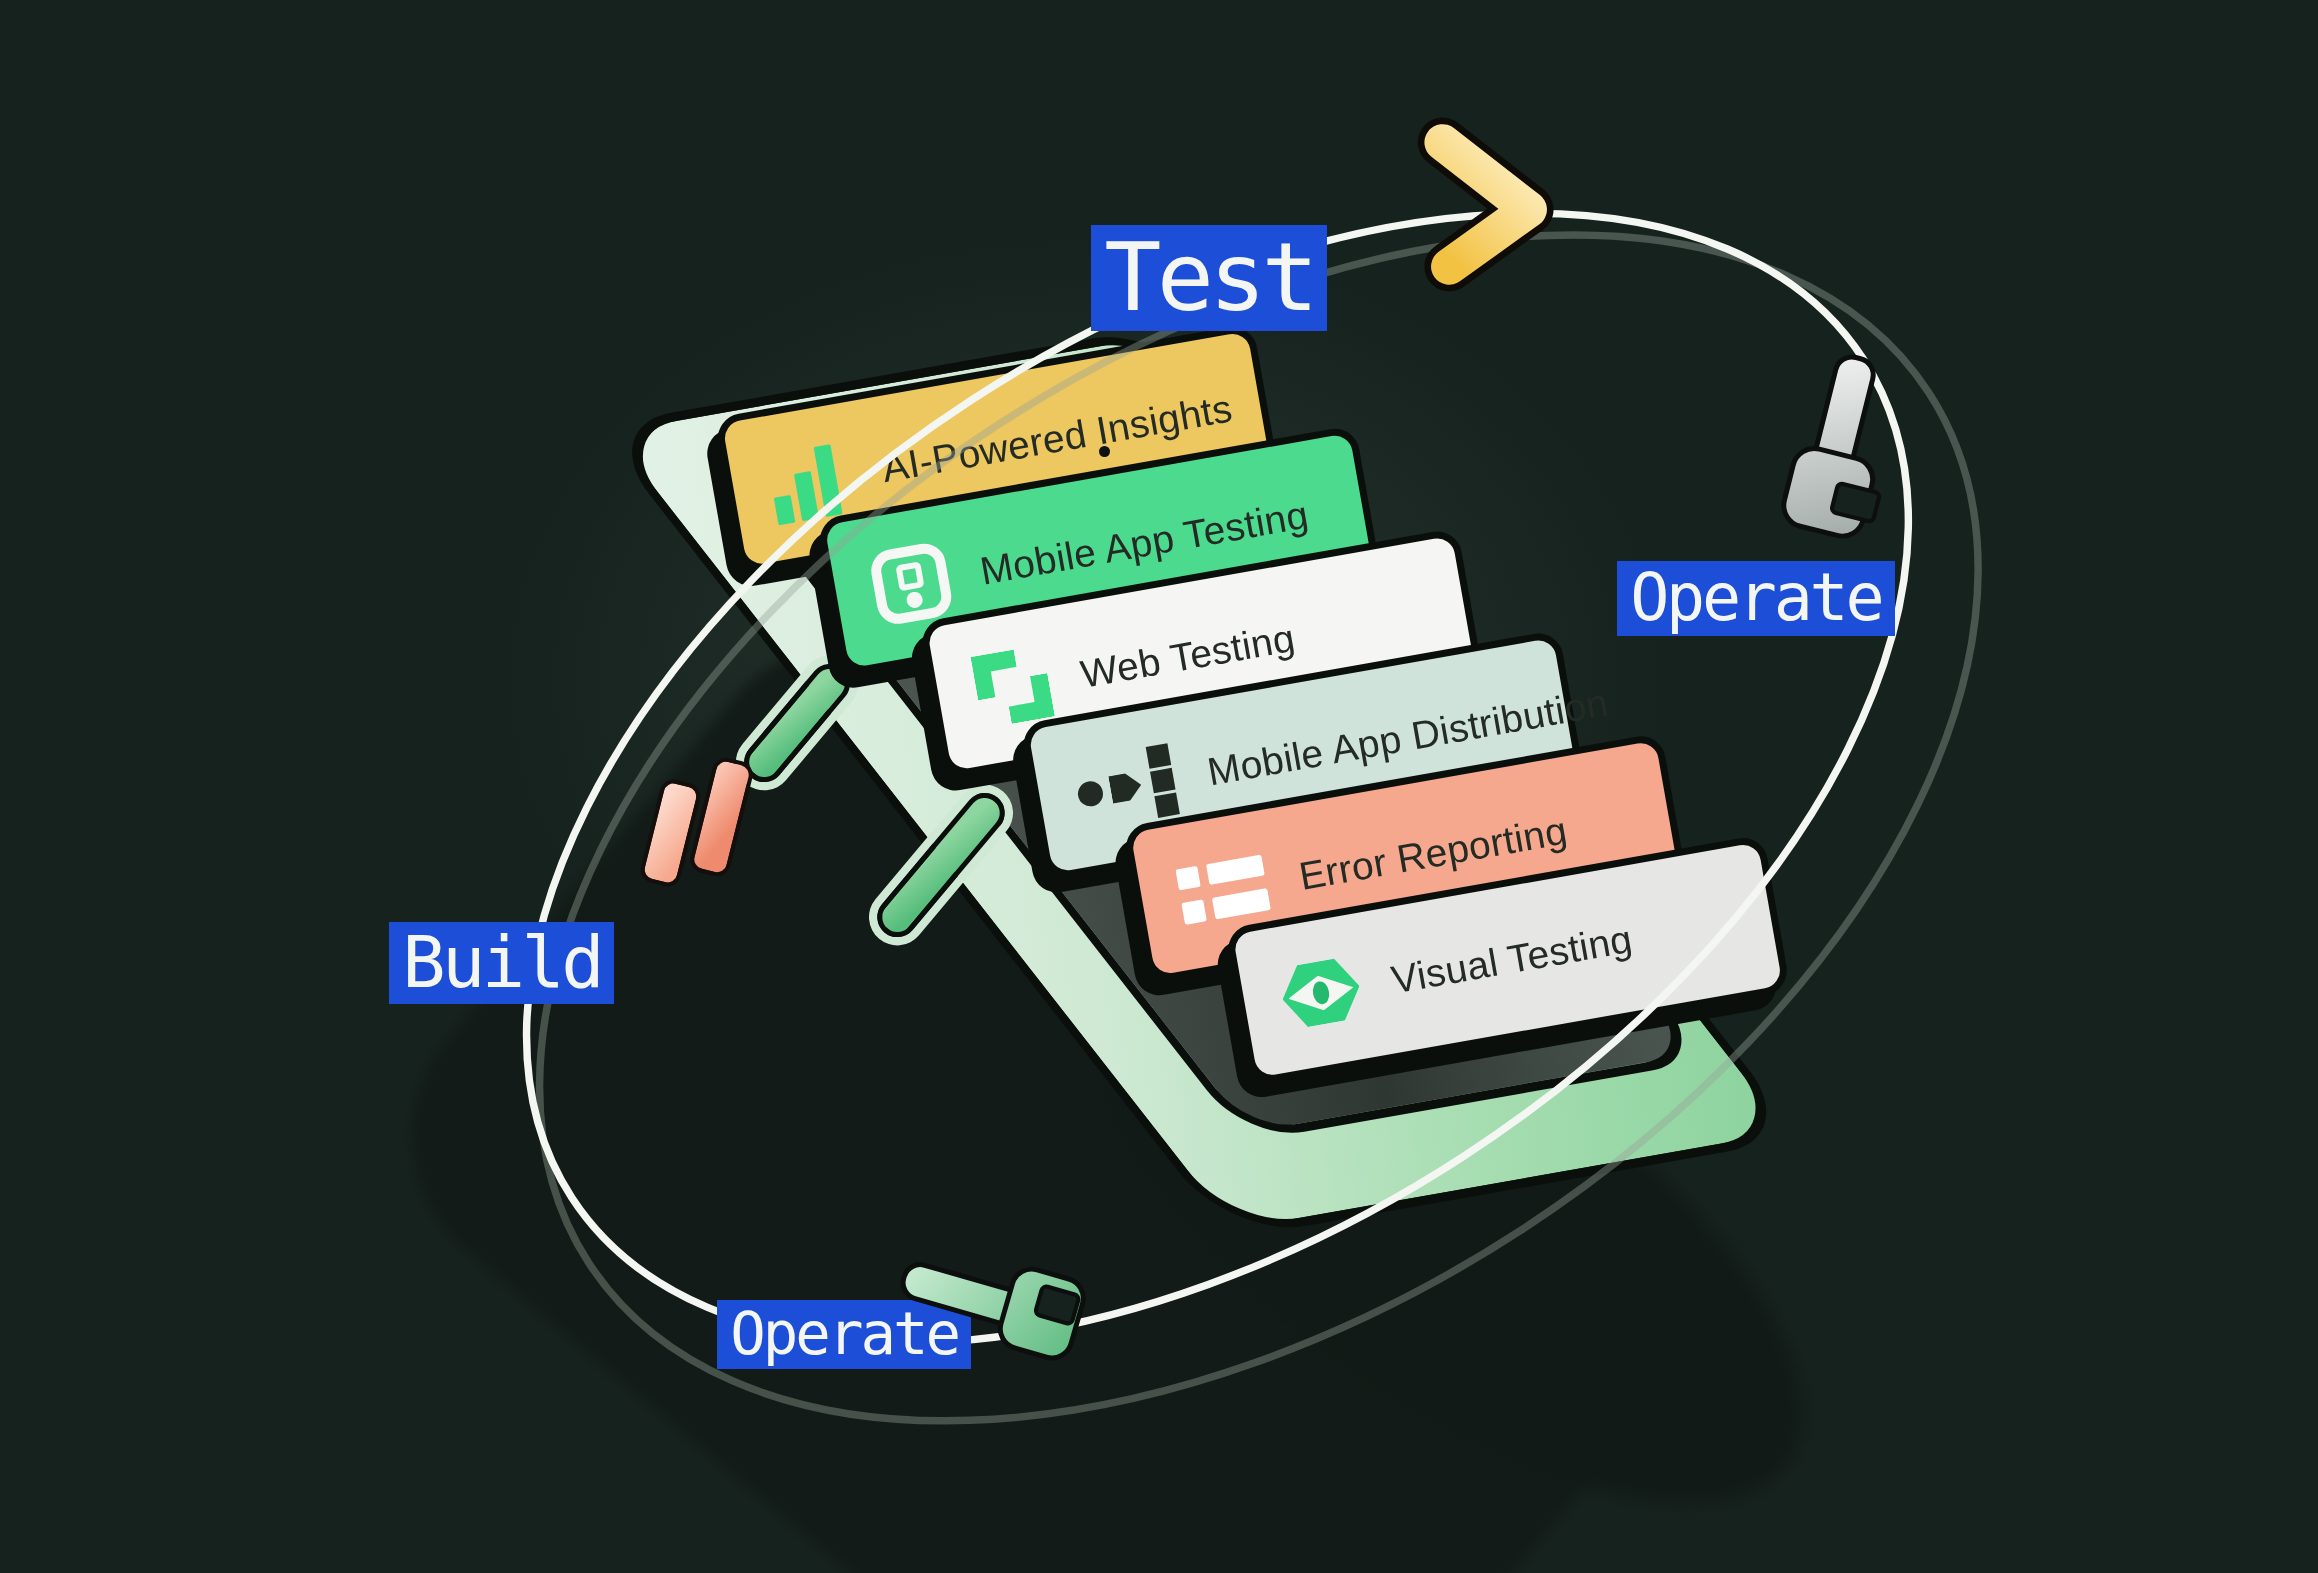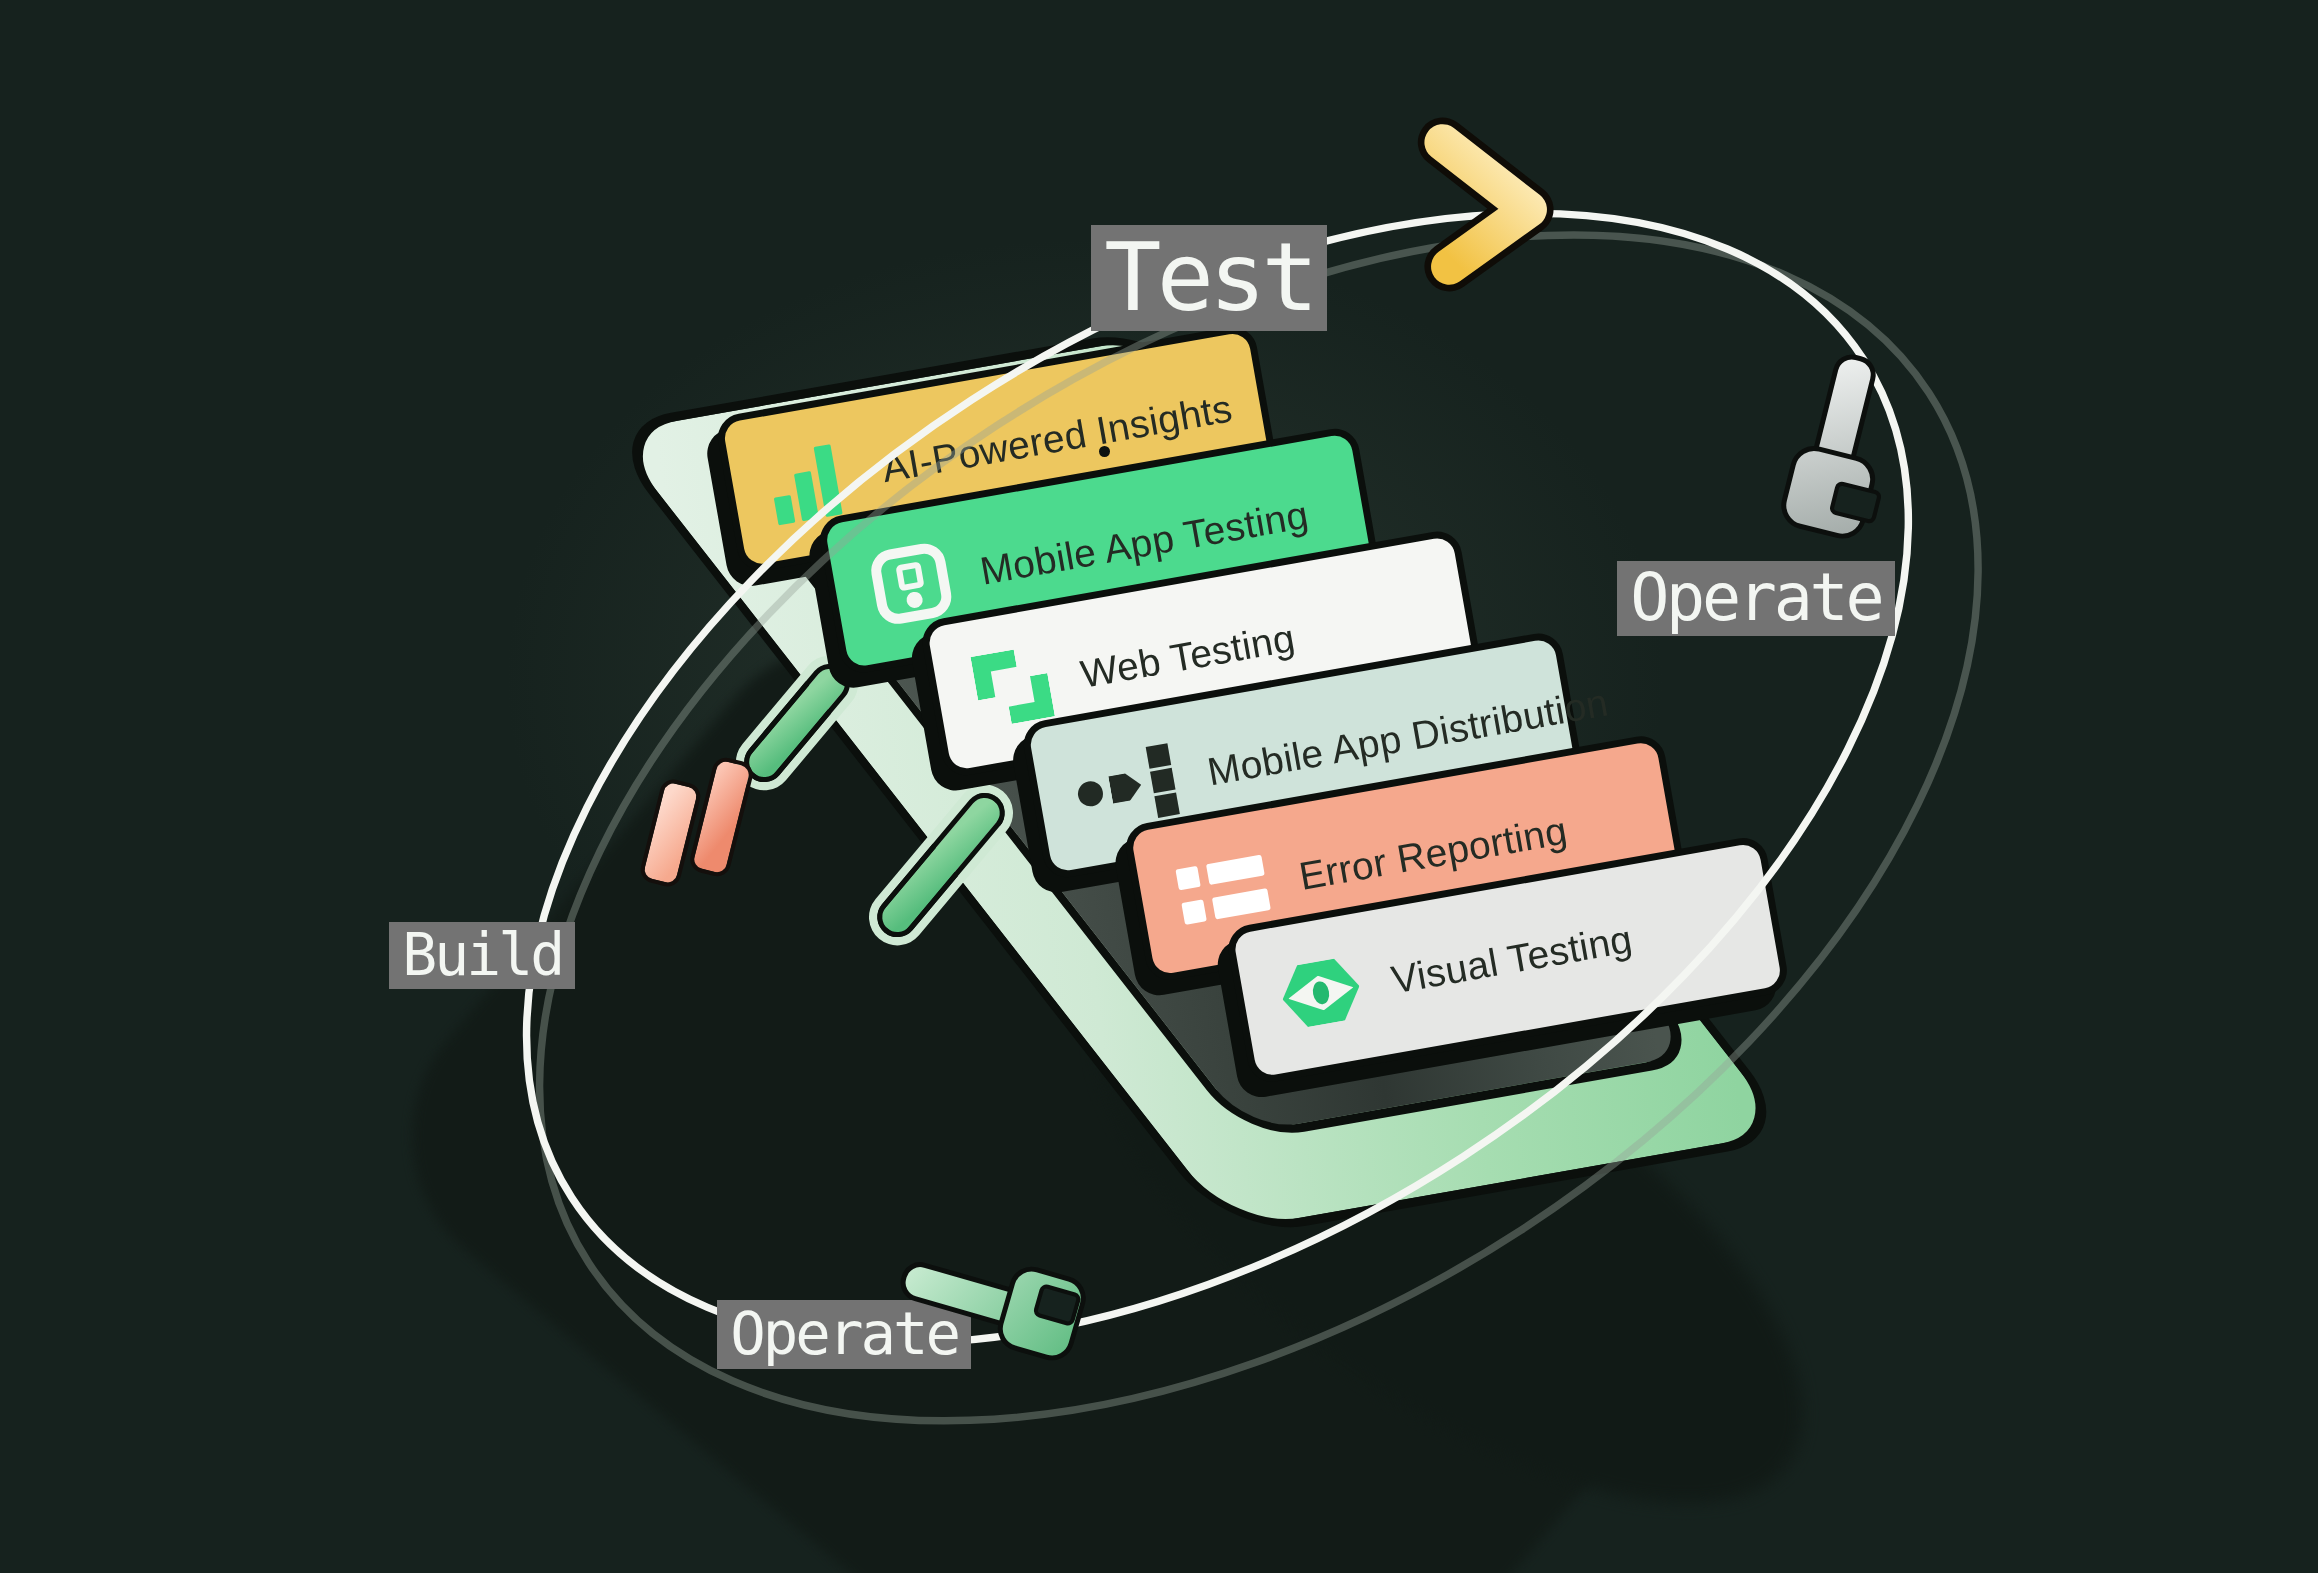--- a/index.html
+++ b/index.html
@@ -69,23 +69,23 @@
     clip-path:polygon(26% 4%,74% 4%,100% 50%,74% 96%,26% 96%,0 50%); }
   .ic-eye .dia { position:absolute; left:5.8px; top:16.6px; width:66px; height:35px; background:#f4f6f2;
     clip-path:polygon(50% 0,100% 50%,50% 100%,0 50%); }
   .ic-eye .pup { position:absolute; left:31px; top:22.4px; width:15.7px; height:23px; border-radius:50%; background:#24b96f; }
 
   
   .lines { position:absolute; inset:0; z-index:12; pointer-events:none; }
 
   
   .cycle-label { position:absolute; z-index:13; font-family:"DejaVu Sans Mono","Liberation Mono",monospace;
-    color:#f3f6f2; letter-spacing:-0.05em; line-height:1.05; background:#737373; padding:3.3px 13.2px; }
+    color:#f3f6f2; letter-spacing:-0.05em; line-height:1.05; background:#1d4ed8; padding:3.3px 13.2px; }
   .lbl-test    { left:1091px; top:225px;  font-size:95px; }
-  .lbl-build   { left:389px;  top:922px; font-size:58px;text-align:right; }
+  .lbl-build   { left:389px;  top:922px; font-size:72px;text-align:right; }
   .lbl-deploy  { left:1617px; top:561px;  font-size:65px;  }
   .lbl-operate { left:717px;  top:1300px; font-size:59px;  }
 
   
   .decor { position:absolute; inset:0; z-index:14; pointer-events:none; }
   .coral { position:absolute; left:648px; top:755px; width:132px; height:145px; z-index:14; }
   .coral .s1,.coral .s2 { position:absolute; border:4.1px solid #140f0c; border-radius:14px; }
   .coral .s1 { left:1.7px;  top:25px; width:41px; height:106px; transform:rotate(14deg);
     background:linear-gradient(115deg,#fdd8ca 15%,#f6a98e 85%); }
   .coral .s2 { left:53px; top:3.3px;  width:41px; height:118px; transform:rotate(14deg);

